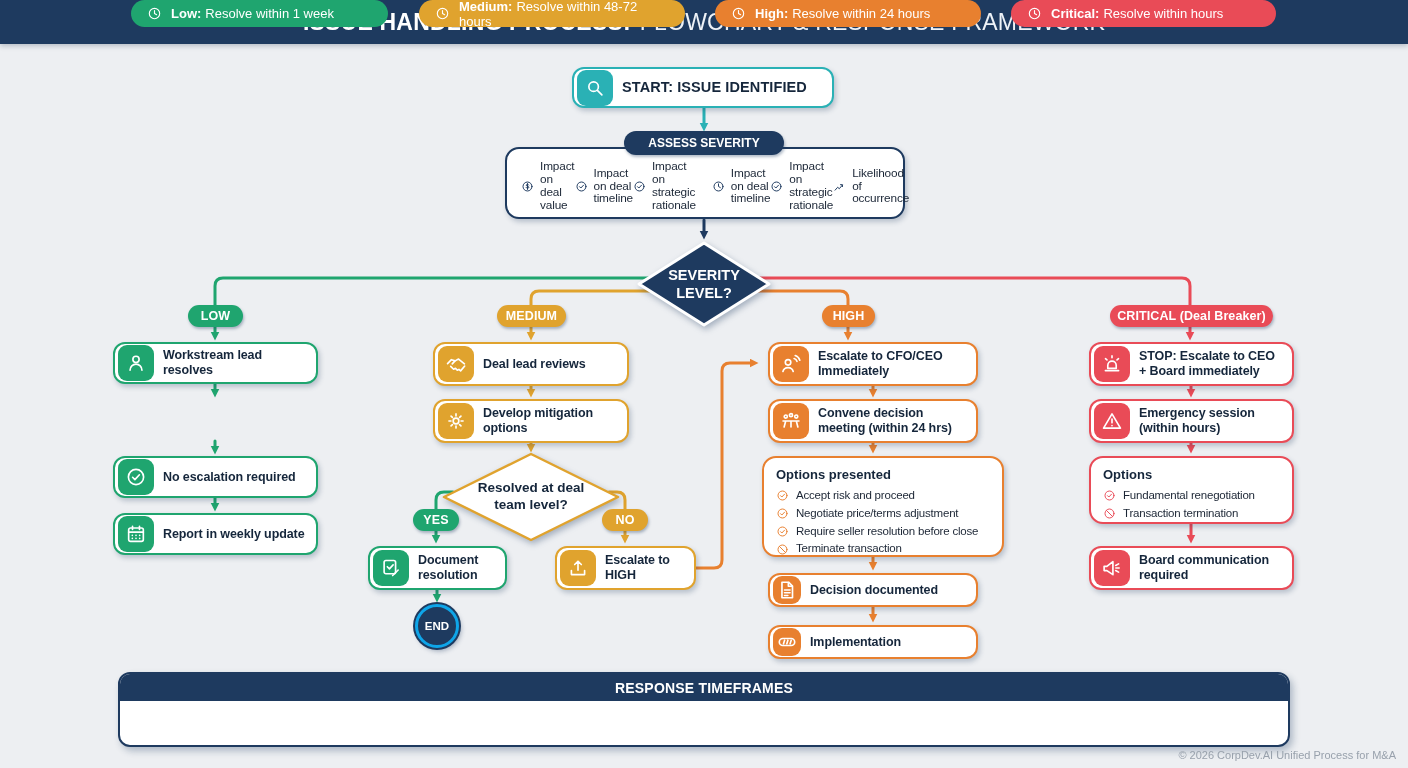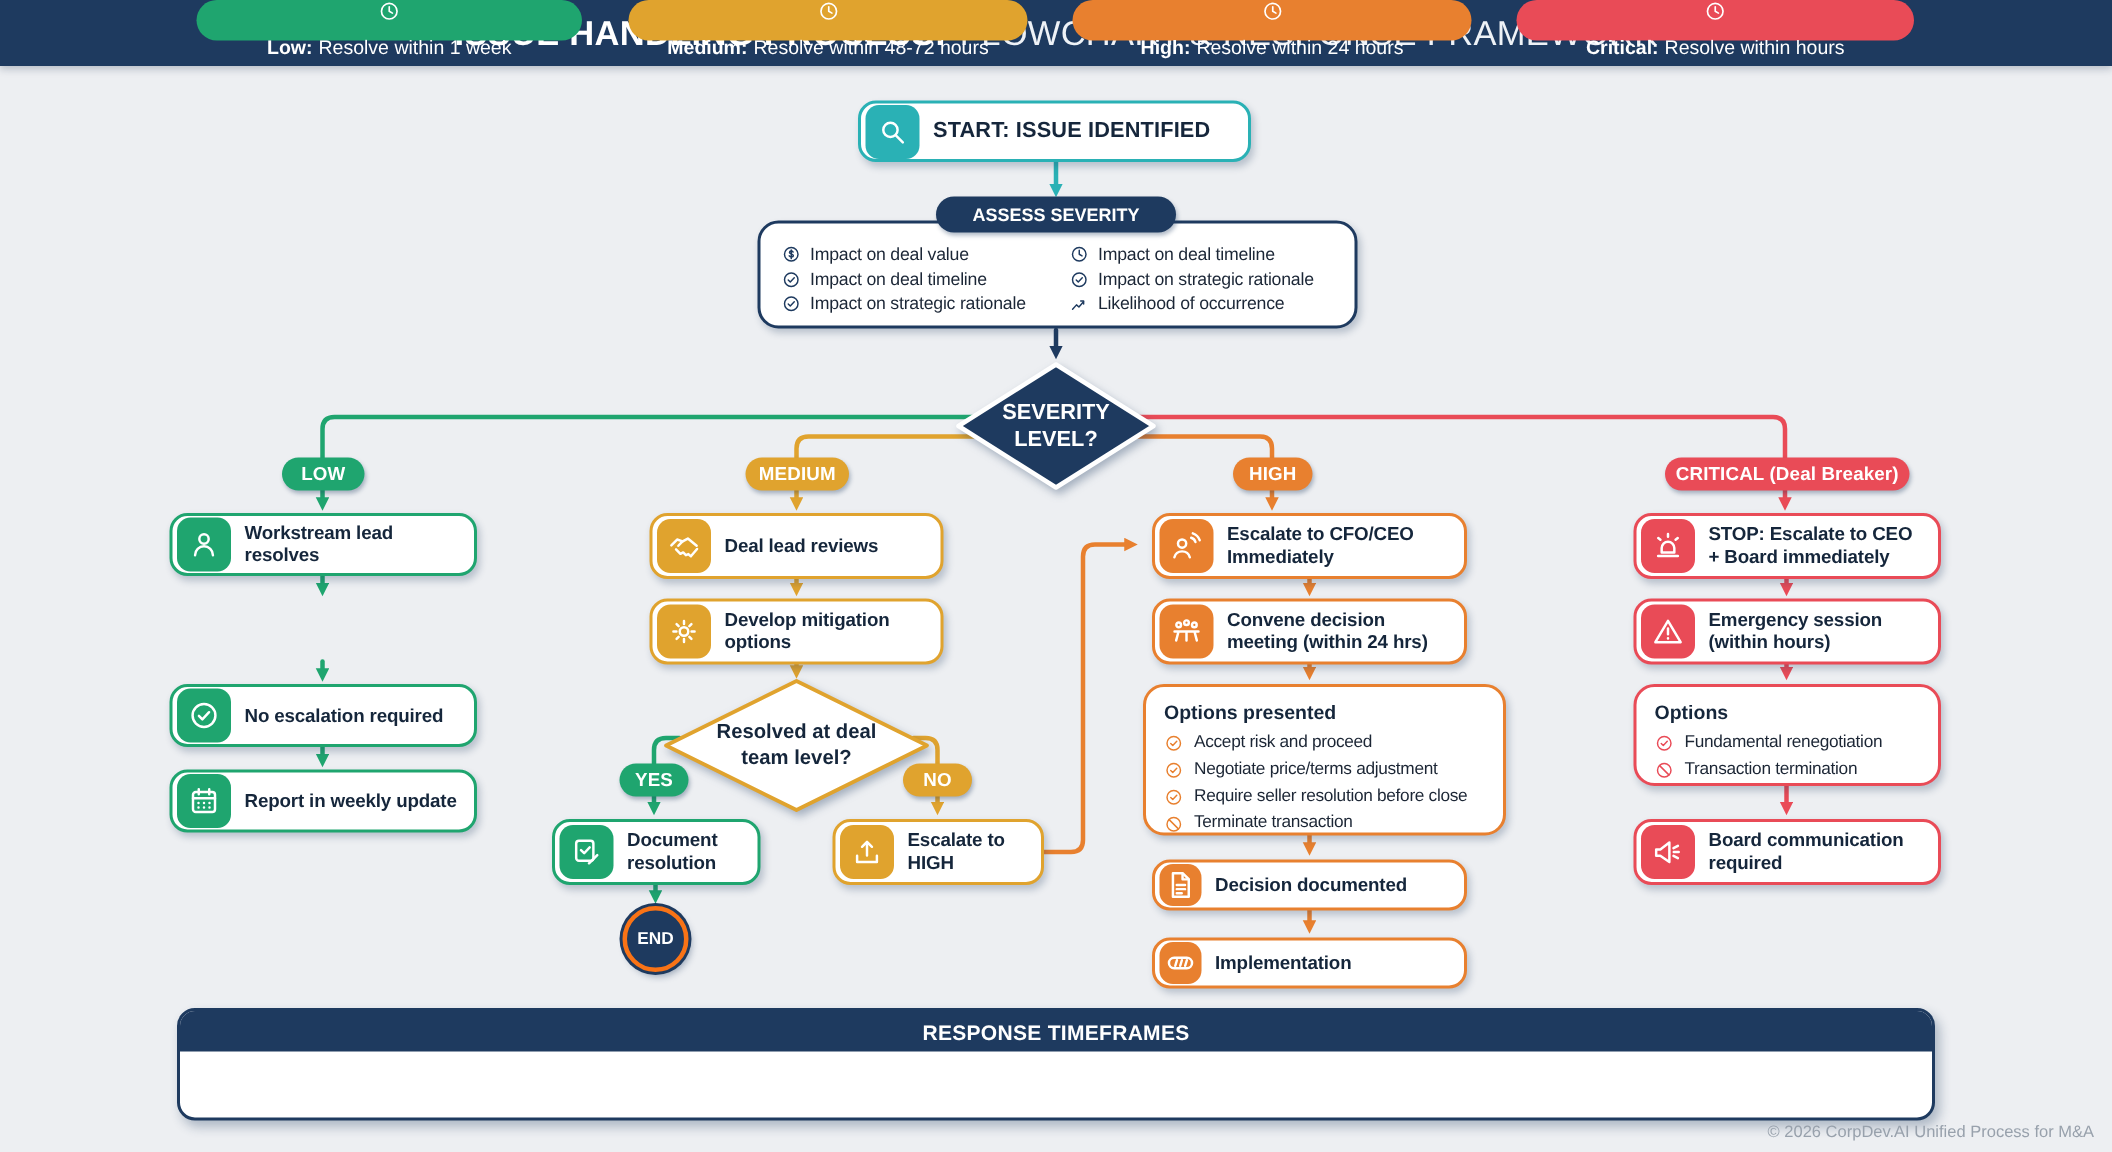--- a/index.html
+++ b/index.html
@@ -31,21 +31,21 @@
   .o{--c:var(--orange);} .r{--c:var(--red);}
   .start .nlabel{font-size:14.5px;letter-spacing:.1px;}
 
   
   .apill{position:absolute;left:624px;top:131px;width:160px;height:24px;background:var(--navy);
          border-radius:14px;color:#fff;font-weight:700;font-size:12px;display:flex;
          align-items:center;justify-content:center;z-index:3;box-shadow:1px 2px 3px rgba(30,58,95,.35);}
   .abox{position:absolute;left:505px;top:147px;width:400px;height:72px;background:#fff;
         border:2px solid var(--navy);border-radius:14px;box-sizing:border-box;z-index:2;
         display:flex;gap:16px;padding:12px 14px 8px 14px;box-shadow:2px 3px 5px rgba(30,58,95,.25);}
-  .acol{flex:1;display:flex;flex-direction:column;justify-content:space-between;padding-top:2px;}
+  .acol{flex:1;display:flex;flex-direction:row;justify-content:space-between;padding-top:2px;align-items:center;}
   .aitem{display:flex;align-items:center;gap:6px;font-size:11.8px;letter-spacing:-.15px;
          color:#1b2636;line-height:1.1;}
   .aitem .bicon{color:var(--navy);}
 
   .bicon{width:13px;height:13px;flex:0 0 13px;display:inline-flex;}
   .bicon svg{width:100%;height:100%;}
 
   
   .dia{position:absolute;filter:drop-shadow(2px 3px 3px rgba(30,58,95,.35));}
   .dlabel{position:absolute;display:flex;align-items:center;justify-content:center;
@@ -65,32 +65,32 @@
   
   .optbox{position:absolute;background:#fff;border:2px solid var(--c);border-radius:14px;
           box-sizing:border-box;padding:9px 12px;box-shadow:2px 3px 5px rgba(30,58,95,.25);}
   .opt-title{font-weight:700;font-size:13px;color:var(--ink);margin-bottom:5px;}
   .opt-item{display:flex;align-items:center;gap:7px;font-size:11.5px;letter-spacing:-.2px;
             color:#1c2635;line-height:1.55;}
   .opt-item .bicon{color:var(--c);}
 
   
   .endc{position:absolute;left:415px;top:604px;width:44px;height:44px;border-radius:50%;
-        background:var(--navy);border:3px solid #f97316;box-sizing:border-box;color:#fff;
+        background:var(--navy);border:3px solid #0ea5e9;box-sizing:border-box;color:#fff;
         font-weight:700;font-size:11.5px;display:flex;align-items:center;justify-content:center;
         box-shadow:0 0 0 2px var(--navy),2px 3px 5px rgba(30,58,95,.4);}
 
   
   .tfp{position:absolute;left:118px;top:672px;width:1172px;height:75px;background:#fff;
        border:2.5px solid var(--navy);border-radius:12px;box-sizing:border-box;overflow:hidden;
        box-shadow:3px 4px 7px rgba(30,58,95,.3);}
   .tfp-head{height:27px;background:var(--navy);color:#fff;font-weight:700;font-size:14px;
             display:flex;align-items:center;justify-content:center;letter-spacing:.2px;}
   .tf-pill{position:absolute;height:27px;border-radius:14px;color:#fff;display:flex;
-           align-items:center;padding:0 16px;gap:9px;font-size:13px;box-sizing:border-box;z-index:4;flex-direction:column;}
+           align-items:center;padding:0 16px;gap:9px;font-size:13px;box-sizing:border-box;z-index:4;}
   .tf-pill .bicon{width:15px;height:15px;flex:0 0 15px;color:#fff;}
   .tf-bold{font-weight:700;}
   .tf-rest{margin-left:4px;}
 
   .foot{position:absolute;top:749px;right:12px;font-size:11px;color:var(--muted);}
 </style>
 </head>
 <body>
 
 <div id="stage">

